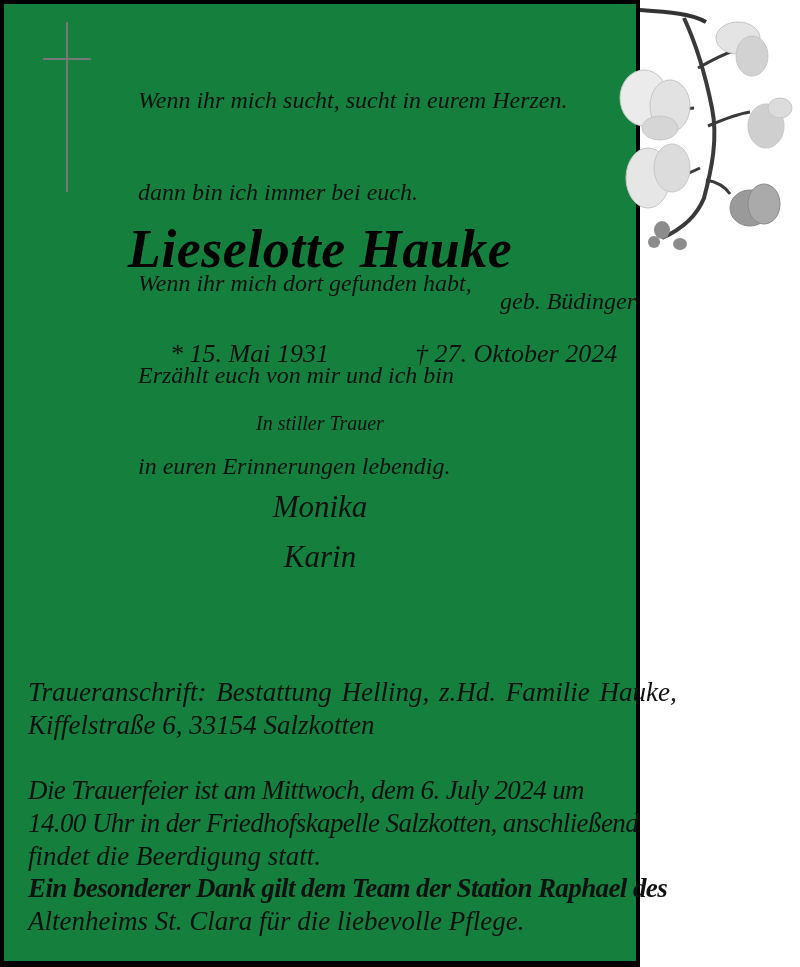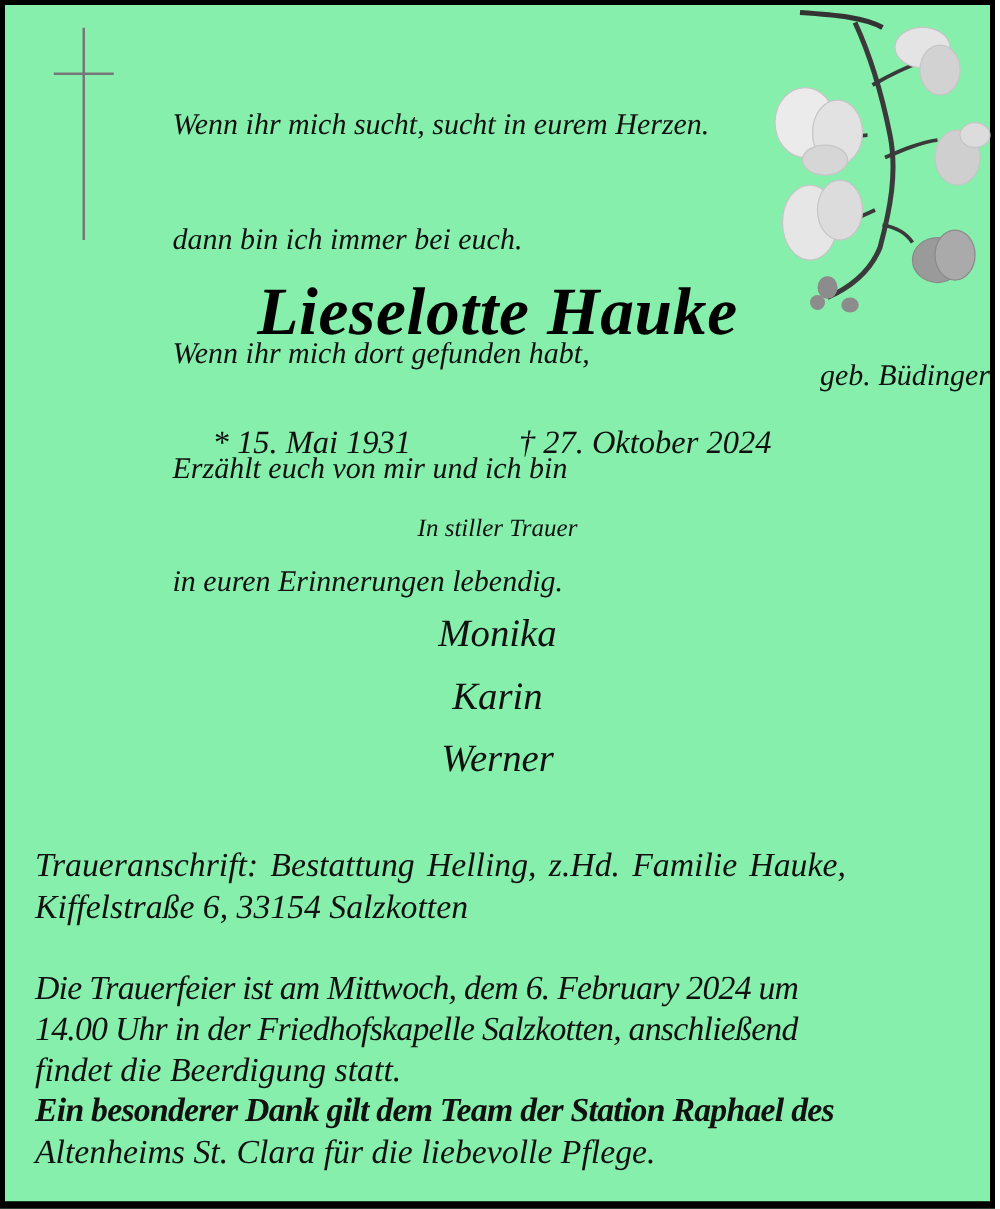--- a/index.html
+++ b/index.html
@@ -1,17 +1,17 @@
 <!DOCTYPE html>
 <html><head>
 <meta charset="utf-8">
 <style>
   html, body { margin:0; padding:0; background:#fff; }
   body { width:800px; height:967px; position:relative; overflow:hidden; font-family:"Liberation Serif", serif; color:#111; }
-  .frame { position:absolute; left:0; top:0; width:796px; height:967px; box-sizing:border-box; border-top:4px solid #000; border-left:4px solid #000; border-right:4px solid #000; border-bottom:6px solid #000; background:#86efac; }
+  .frame { position:absolute; left:0; top:0; width:640px; height:967px; box-sizing:border-box; border-top:4px solid #000; border-left:4px solid #000; border-right:4px solid #000; border-bottom:6px solid #000; background:#15803d; }
   .cross { position:absolute; left:38px; top:18px; width:50px; height:172px; }
   .poem { position:absolute; left:134px; top:20px; font-style:italic; font-size:24px; line-height:30.5px; white-space:pre; }
   .orchid { position:absolute; left:596px; top:4px; width:200px; height:244px; }
   .name { position:absolute; left:0; right:0; top:214px; text-align:center; font-weight:bold; font-style:italic; font-size:54px; letter-spacing:0.5px; color:#000; }
   .maiden { position:absolute; left:0; right:0; top:284px; text-align:right; font-style:italic; font-size:24px; }
   .born { position:absolute; left:134px; top:335px; font-style:italic; font-size:26px;margin-left:32px; }
   .died { position:absolute; left:411px; top:335px; font-style:italic; font-size:26px; }
   .mourning { position:absolute; left:0; right:0; top:408px; text-align:center; font-style:italic; font-size:20px; }
   .mourners { position:absolute; left:0; right:0; top:478px; text-align:center; font-style:italic; font-size:31px; line-height:50px; }
   .para { position:absolute; left:24px; right:18px; font-style:italic; font-size:27px; line-height:33px; transform-origin:left top; }
@@ -70,30 +70,29 @@
 
   <div class="name">Lieselotte Hauke</div>
   <div class="maiden">geb. Büdinger</div>
   <div class="born">* 15. Mai 1931</div>
   <div class="died">† 27. Oktober 2024</div>
 
   <div class="mourning">In stiller Trauer</div>
   <div class="mourners">
     <div>Monika</div>
     <div>Karin</div>
-    <div>Werner</div>
   </div>
 
   <div class="para p1">
     <span style="word-spacing:3px;">Traueranschrift: Bestattung Helling, z.Hd. Familie Hauke,</span>
     <span>Kiffelstraße 6, 33154 Salzkotten</span>
   </div>
 
   <div class="para p2">
-    <span style="letter-spacing:-0.6px;">Die Trauerfeier ist am Mittwoch, dem 6. February 2024 um</span>
+    <span style="letter-spacing:-0.6px;">Die Trauerfeier ist am Mittwoch, dem 6. July 2024 um</span>
     <span style="letter-spacing:-0.6px;">14.00 Uhr in der Friedhofskapelle Salzkotten, anschließend</span>
     <span>findet die Beerdigung statt.</span>
   </div>
 
   <div class="para p3">
     <span style="letter-spacing:-0.6px;font-weight:bold;">Ein besonderer Dank gilt dem Team der Station Raphael des</span>
     <span>Altenheims St. Clara für die liebevolle Pflege.</span>
   </div>
 
 </div>

